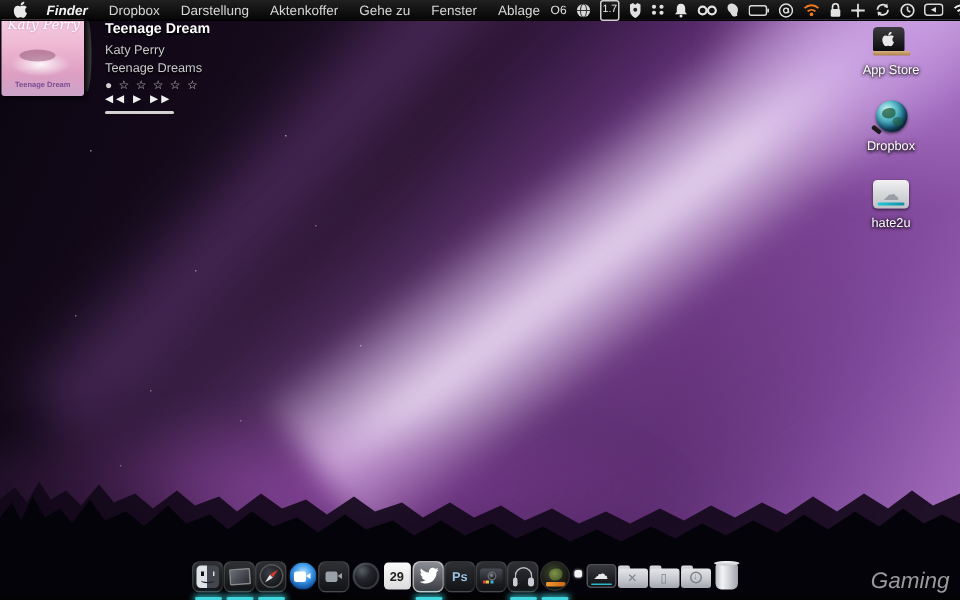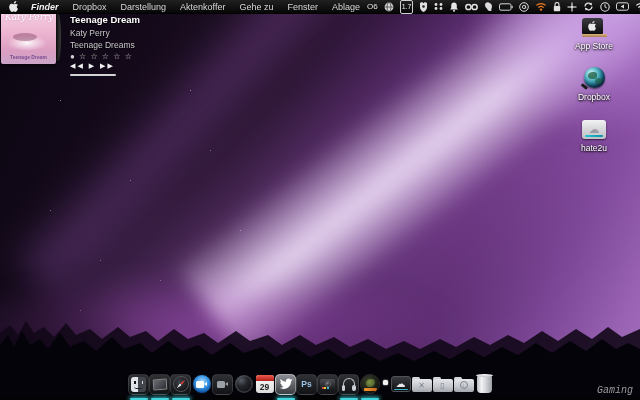--- a/index.html
+++ b/index.html
@@ -125,21 +125,21 @@
     border:1px solid #0a0d12; display:flex; align-items:center; justify-content:center; }
   .cam { position:relative; width:11px; height:7px; }
   .cam .body { position:absolute; left:0; top:0; width:7.5px; height:7px; border-radius:1.5px; background:#fff; }
   .cam .lens { position:absolute; right:0; top:1px; width:0; height:0;
     border-top:2.5px solid transparent; border-bottom:2.5px solid transparent; border-right:3.5px solid #fff; }
   .cam.gray .body { background:#9aa0a8; } .cam.gray .lens { border-right-color:#9aa0a8; }
   .vinyl { width:18px; height:18px; border-radius:50%;
     background:radial-gradient(circle at 35% 30%,#585d66 0%,#23252b 35%,#101114 75%);
     box-shadow:inset 0 0 0 1.5px rgba(120,125,135,.35); }
   .ical { width:18px; height:18px; border-radius:3px; background:linear-gradient(#fbfbfb,#dcdcde); overflow:hidden;
-    display:flex; flex-direction:column; }
+    display:flex; flex-direction:row; }
   .ical .hdr { height:6px; background:linear-gradient(#ef5a4e,#b01f1a); }
   .ical .day { flex:1; display:flex; align-items:center; justify-content:center; font-size:8.5px; font-weight:bold; color:#222; }
   .bird svg { display:block; }
   .ps-label { color:#9cc3e4; font-size:8.5px; font-weight:bold; }
   .cam2 { position:relative; width:15px; height:11px; background:linear-gradient(#4a4d54,#17181c); border-radius:2px; }
   .cam2 .lens { position:absolute; left:4.5px; top:2px; width:6px; height:6px; border-radius:50%;
     background:radial-gradient(circle at 40% 35%,#8d93a0,#15161a 70%); border:1px solid #666; }
   .cam2 .strip { position:absolute; left:1.5px; bottom:1px; display:flex; gap:0.5px; }
   .cam2 .strip i { width:2px; height:2px; display:block; }
   .hp { position:relative; width:14px; height:13px; }
@@ -167,22 +167,22 @@
   .dfolder .body { position:absolute; left:0; top:2px; width:20px; height:13px; border-radius:2px;
     background:linear-gradient(#e4e5e9 0%,#c4c6cc 60%,#a3a6ad 100%);
     display:flex; align-items:center; justify-content:center; color:#7e828a; font-size:8px; font-weight:bold; }
   .dfolder .body .circ { width:8px; height:8px; border-radius:50%; border:1px solid #7e828a;
     display:flex; align-items:center; justify-content:center; font-size:6px; font-weight:bold; }
   .trash { width:15px; height:18px; border-radius:3px 3px 4px 4px;
     background:linear-gradient(90deg,#b9bcc2 0%,#f2f3f5 30%,#d7d9dd 55%,#9fa2a9 100%); position:relative; }
   .trash:before { content:""; position:absolute; left:-1px; top:-1.5px; width:17px; height:3.5px; border-radius:50%;
     background:linear-gradient(#fafafa,#c0c3c8); }
 
-  #desktop-label { position:absolute; right:7px; bottom:4px; font-size:10px; color:#9b9b9b;
-    font-family:Liberation Mono, monospace; font-style:italic; z-index:36; }
+  #desktop-label { position:absolute; right:7px; bottom:4px; font-size:15px; color:#9b9b9b;
+    font-family:Liberation Sans, sans-serif; font-style:italic; z-index:36; }
   #bottom-strip { position:absolute; left:0; bottom:0; width:640px; height:3px; background:#030303; z-index:34; }
   svg { display:block; }
 </style>
 </head>
 <body>
 
 <div id="screen">
 
   <div id="wallpaper">
     <div class="streak" id="streak-soft"></div>

